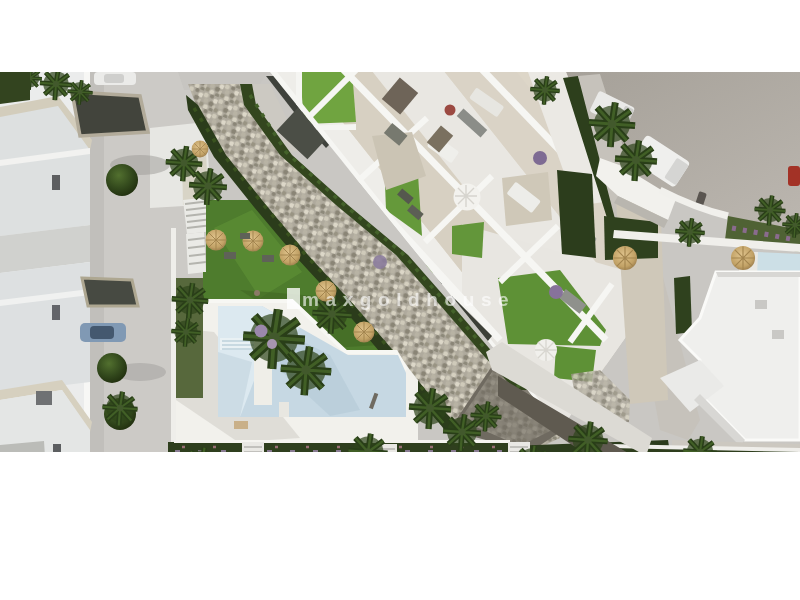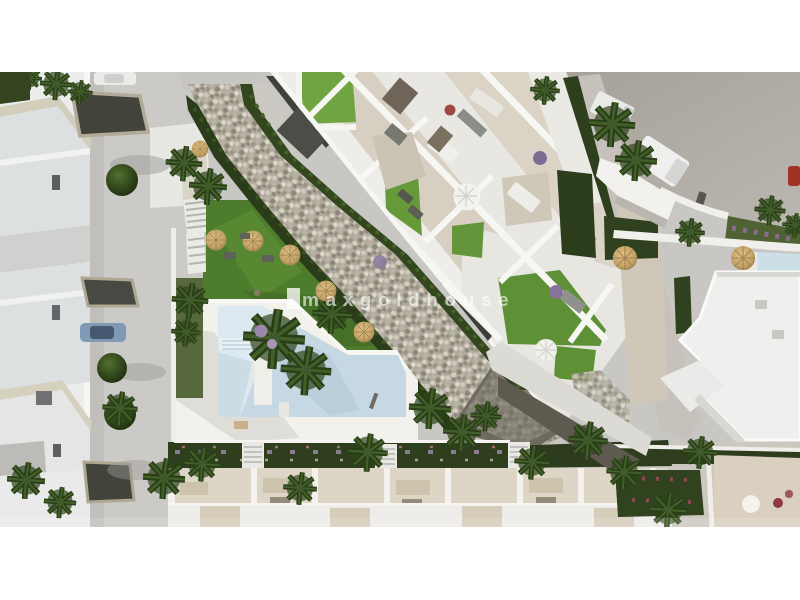--- a/index.html
+++ b/index.html
@@ -1,17 +1,17 @@
 <!DOCTYPE html>
 <html><head>
 <meta charset="utf-8">
 <style>
   html,body{margin:0;padding:0;background:#ffffff;}
   body{font-family:"Liberation Sans", sans-serif;}
-  #stage{position:relative;width:800px;height:600px;overflow:hidden;background:#4d7c0f;}
+  #stage{position:relative;width:800px;height:452px;overflow:hidden;background:#4d7c0f;}
 </style>
 </head>
 <body>
 <div id="stage">
 <svg width="800" height="600" viewBox="0 0 800 600" xmlns="http://www.w3.org/2000/svg">
 <defs>
   <pattern id="pebbles" width="16" height="16" patternUnits="userSpaceOnUse" patternTransform="rotate(24)">
     <rect width="16" height="16" fill="#afaa9d"></rect>
     <circle cx="3" cy="3" r="2.5" fill="#cfcaba"></circle>
     <circle cx="9" cy="2" r="2.1" fill="#8a8577"></circle>

